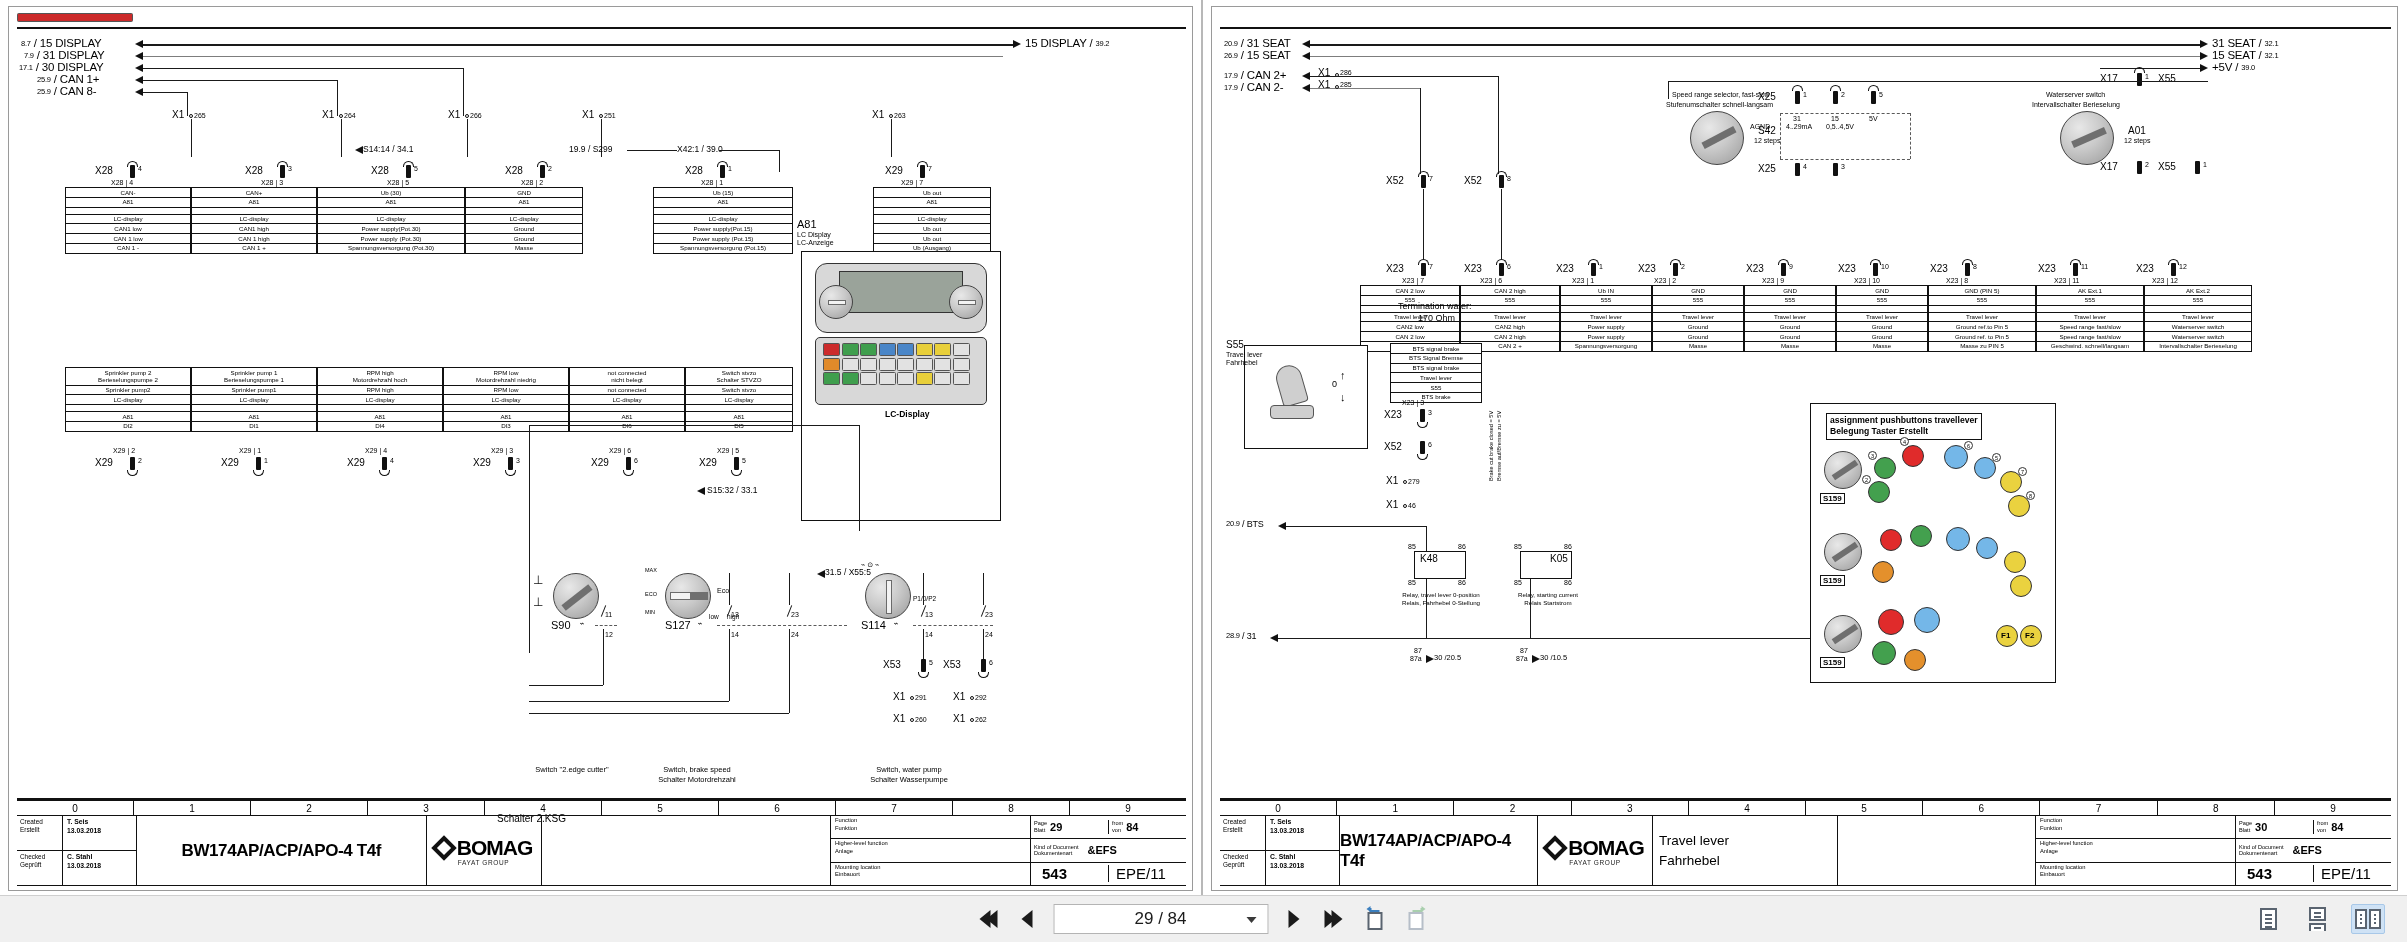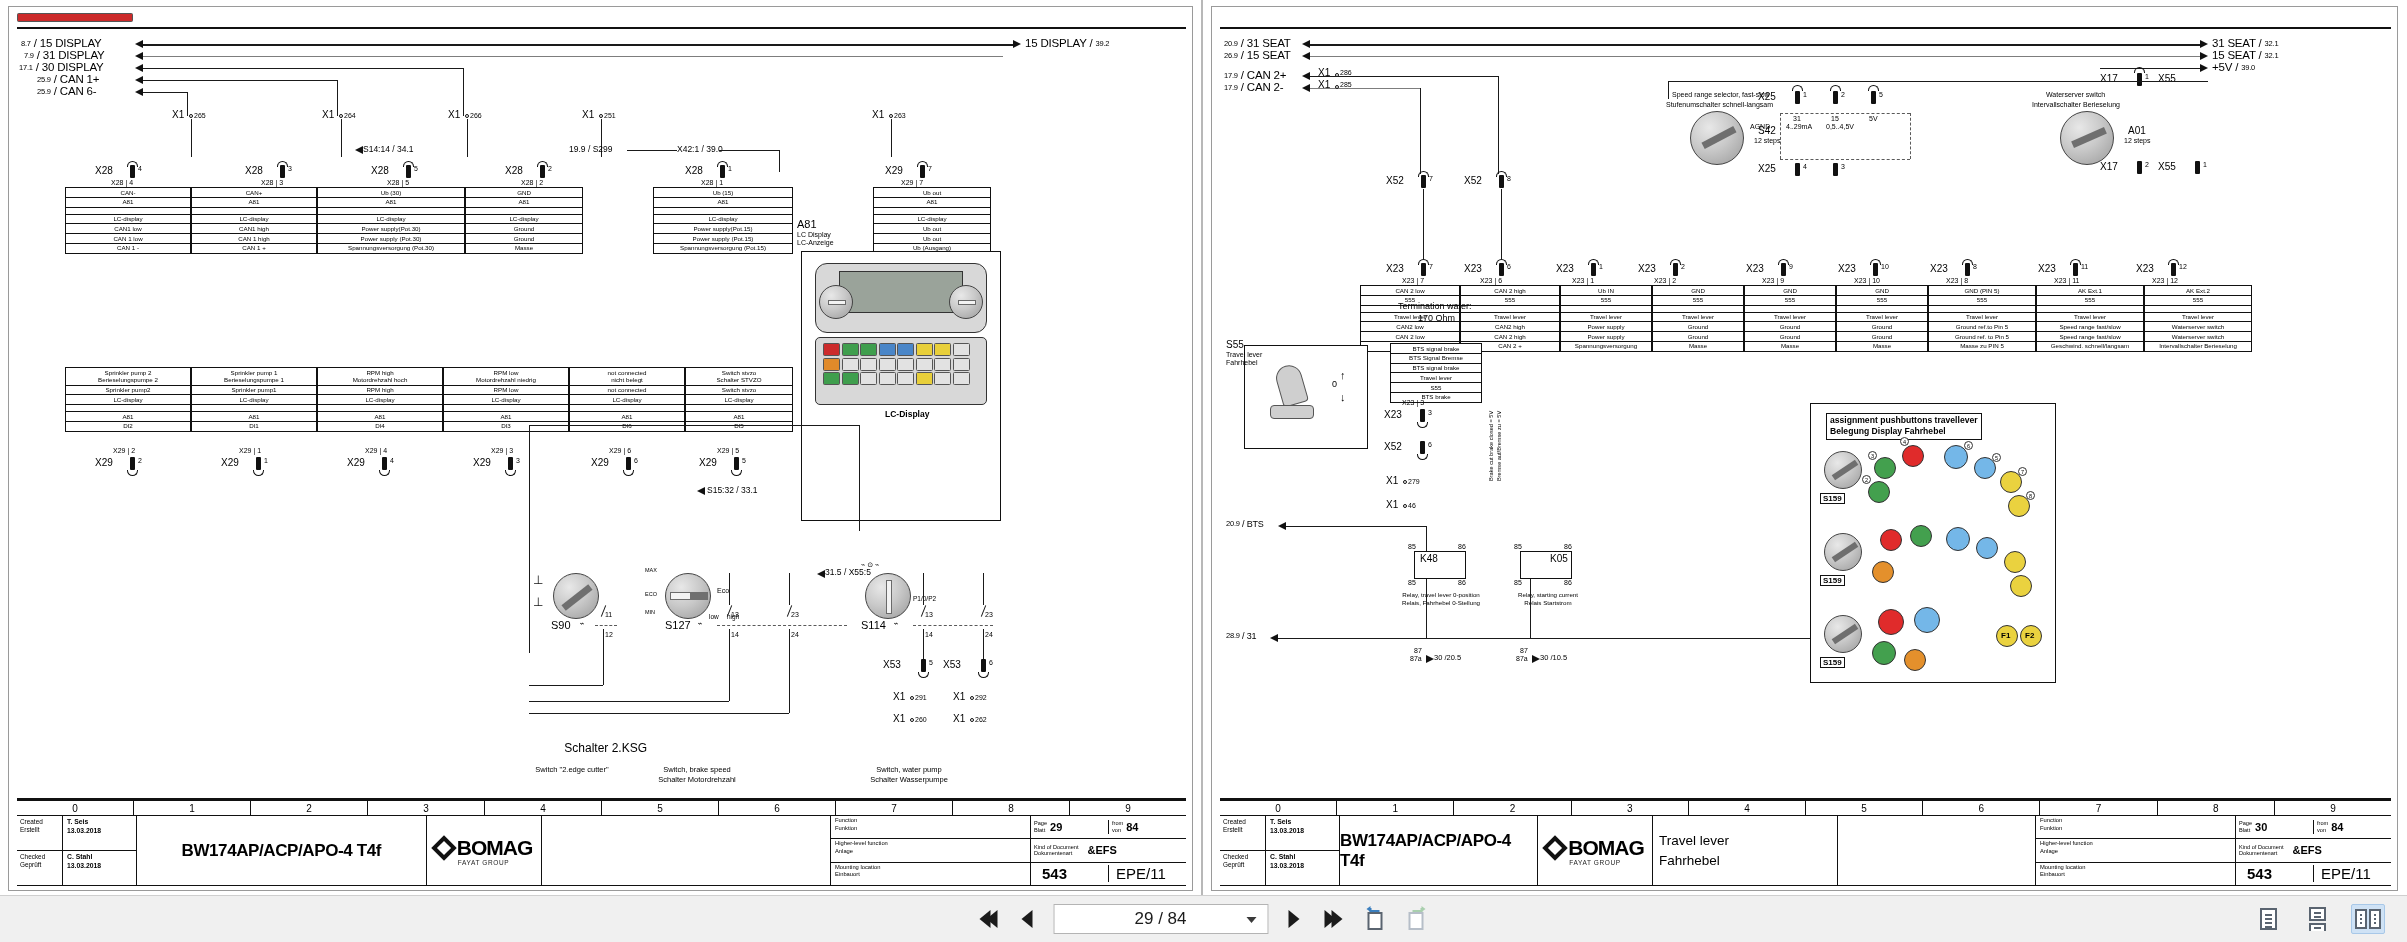--- a/index.html
+++ b/index.html
@@ -287,21 +287,21 @@
           <div class="sig" style="left:2px;  top:48px;"><span class="xs">17.1</span> / <span>30 DISPLAY</span></div>
           <div class="arrow-l" style="left:118px; top:51px;"></div>
           <div class="ln lh" style="left:126px; top:55px; width:320px;"></div>
           <div class="ln lv" style="left:446px; top:55px; height:48px;"></div>
 
           <div class="sig" style="left:20px; top:60px;"><span class="xs">25.9</span> / <span>CAN 1+</span></div>
           <div class="arrow-l" style="left:118px; top:63px;"></div>
           <div class="ln lh" style="left:126px; top:67px; width:194px;"></div>
           <div class="ln lv" style="left:320px; top:67px; height:36px;"></div>
 
-          <div class="sig" style="left:20px; top:72px;"><span class="xs">25.9</span> / <span>CAN 6-</span></div>
+          <div class="sig" style="left:20px; top:72px;"><span class="xs">25.9</span> / <span>CAN 8-</span></div>
           <div class="arrow-l" style="left:118px; top:75px;"></div>
           <div class="ln lh" style="left:126px; top:79px; width:44px;"></div>
           <div class="ln lv" style="left:170px; top:79px; height:24px;"></div>
 
           <div class="lbl10" style="left:155px; top:96px;">X1</div>
           <div class="ocirc" style="left:172px; top:101px;"></div>
           <div class="lbl" style="left:177px; top:99px;">265</div>
 
           <div class="lbl10" style="left:305px; top:96px;">X1</div>
           <div class="ocirc" style="left:322px; top:101px;"></div>
@@ -572,21 +572,21 @@
           <div class="lbl" style="left:516px; top:582px; font-size:12px; color:#111;">⊥</div>
           <div class="lbl10" style="left:534px; top:606px; font-size:11px;">S90</div>
           <div class="sw-sym" style="left:562px; top:606px;">⌁</div>
           <div class="dash-h" style="left:578px; top:612px; width:22px;"></div>
           <div class="ln lv" style="left:586px; top:592px; height:12px; transform:rotate(22deg);"></div>
           <div class="lbl" style="left:588px; top:598px;">11</div>
           <div class="lbl" style="left:588px; top:618px;">12</div>
           <div class="ln lv" style="left:586px; top:616px; height:56px;"></div>
           <div class="ln lh" style="left:512px; top:672px; width:74px;"></div>
           <div class="lbl" style="left:480px; top:752px; text-align:center; width:150px; font-size:7.5px;">Switch "2.edge cutter"</div>
-          <div class="lbl" style="left:480px; top:728px; text-align:right; width:150px; font-size:12px;">Schalter 2.KSG</div>
+          <div class="lbl" style="left:480px; top:800px; text-align:left; width:150px; font-size:10px;">Schalter 2.KSG</div>
 
           <div class="knob" style="left:648px; top:560px; width:46px; height:46px;">
             <div class="slot" style="left:4px; top:18px; width:22px; height:8px;"></div>
             <div class="slotd" style="left:24px; top:18px; width:18px; height:8px;"></div>
           </div>
           <div class="lbl" style="left:628px; top:554px; font-size:5.5px;">MAX</div>
           <div class="lbl" style="left:628px; top:578px; font-size:5.5px;">ECO</div>
           <div class="lbl" style="left:628px; top:596px; font-size:5.5px;">MIN</div>
           <div class="lbl" style="left:700px; top:574px; font-size:7px;">Eco</div>
           <div class="lbl" style="left:692px; top:600px; font-size:6.5px;">low</div>
@@ -1087,21 +1087,21 @@
           <div class="lbl10" style="left:938px; top:148px;">X55</div>
           <div class="pin" style="left:975px; top:148px;"></div>
           <div class="lbl" style="left:983px; top:148px;">1</div>
 
           <div class="ln lh" style="left:448px; top:68px; width:540px;"></div>
           <div class="ln lv" style="left:448px; top:68px; height:18px;"></div>
 
           <div class="legend" style="left:590px; top:390px; width:246px; height:280px;"></div>
           <div class="legend-title" style="left:606px; top:400px;">
             <div>assignment pushbuttons travellever</div>
-            <div>Belegung Display Fahrhebel</div>
+            <div>Belegung Taster Erstellt</div>
           </div>
 
           <div class="knob" style="left:604px; top:438px; width:38px; height:38px;">
             <div class="slotd" style="left:6px; top:15px; width:28px; height:6px; transform:rotate(-34deg);"></div>
           </div>
           <div class="s159" style="left:600px; top:480px;">S159</div>
           <div class="bub red" style="left:682px; top:432px; width:22px; height:22px;"></div>
           <div class="bnum" style="left:680px; top:424px;">4</div>
           <div class="bub grn" style="left:654px; top:444px; width:22px; height:22px;"></div>
           <div class="bnum" style="left:648px; top:438px;">3</div>

